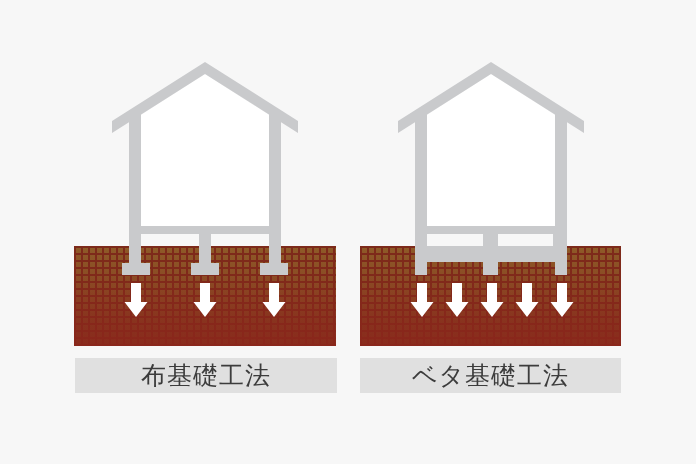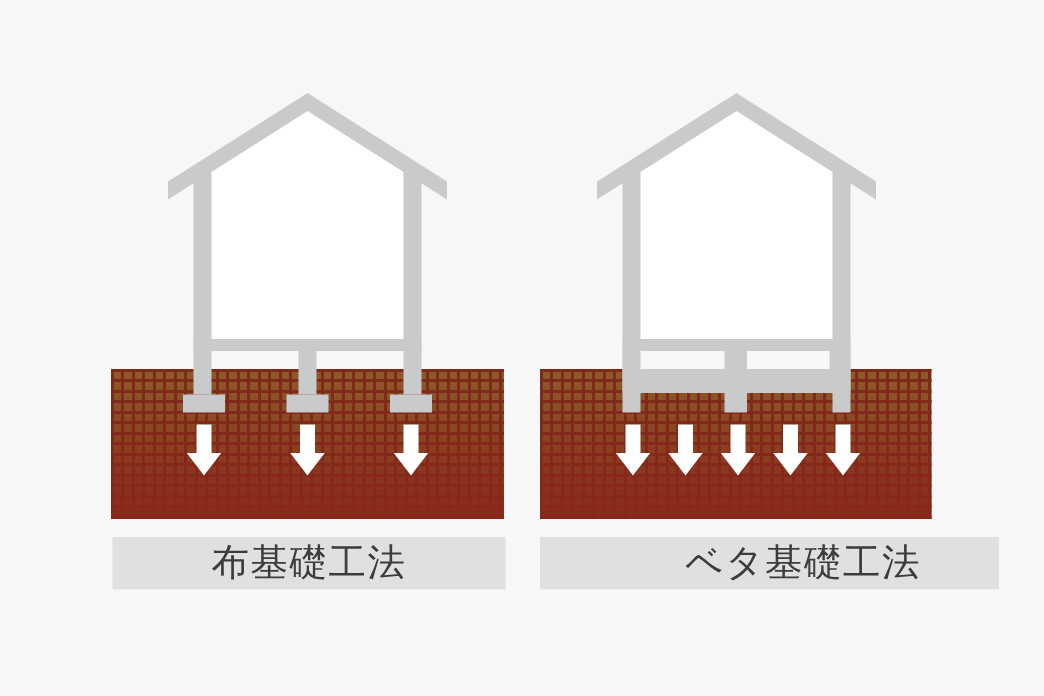--- a/index.html
+++ b/index.html
@@ -44,21 +44,21 @@
     background: #e0e0e0;
     color: #3c3c3c;
     font-size: 25px;
     letter-spacing: 1px;
     display: flex;
     align-items: center;
     justify-content: center;
     line-height: 1;
   }
   .label-left  { left: 75px;  width: 262px; }
-  .label-right { left: 360px; width: 261px; padding-left: 45px; }
+  .label-right { left: 360px; width: 261px; }
 </style>
 </head>
 <body>
 
 <div class="stage">
 
   <div class="soil soil-left"></div>
   <div class="soil soil-right"></div>
 
   <svg class="overlay" viewBox="0 0 696 464" aria-hidden="true">

